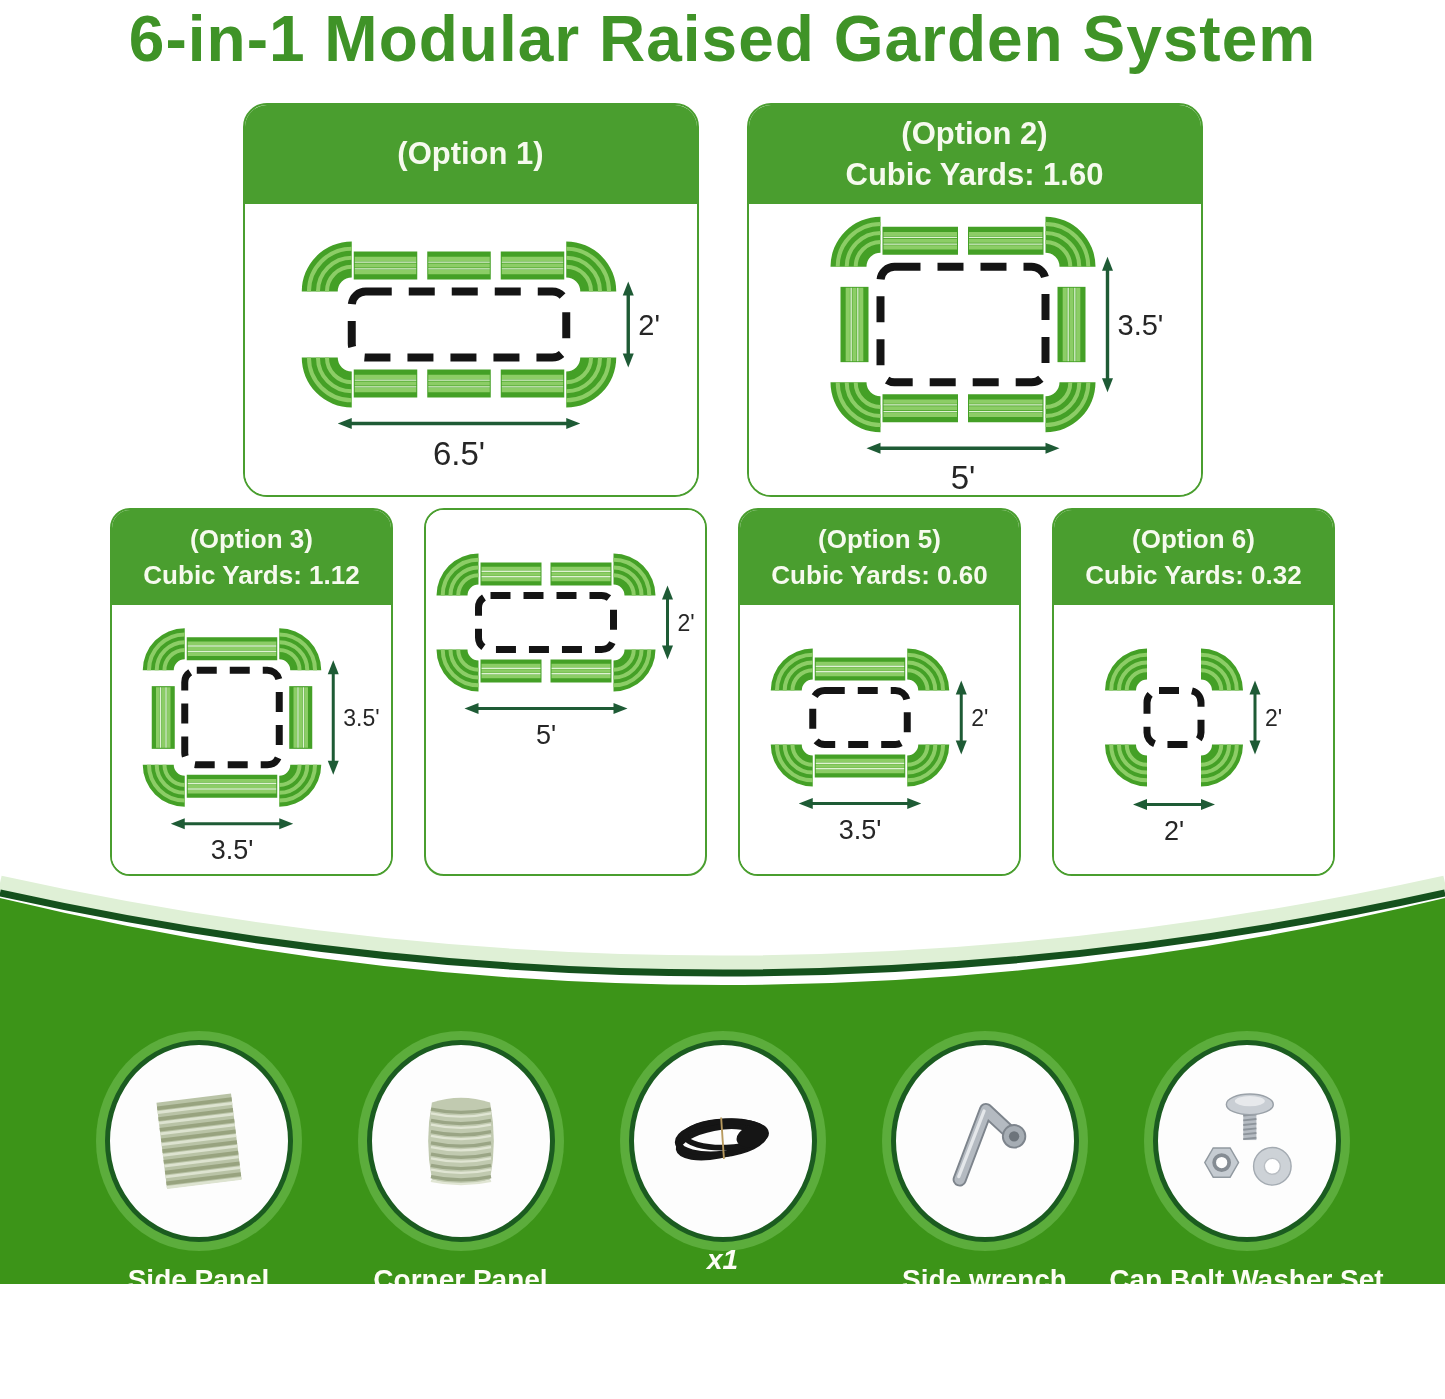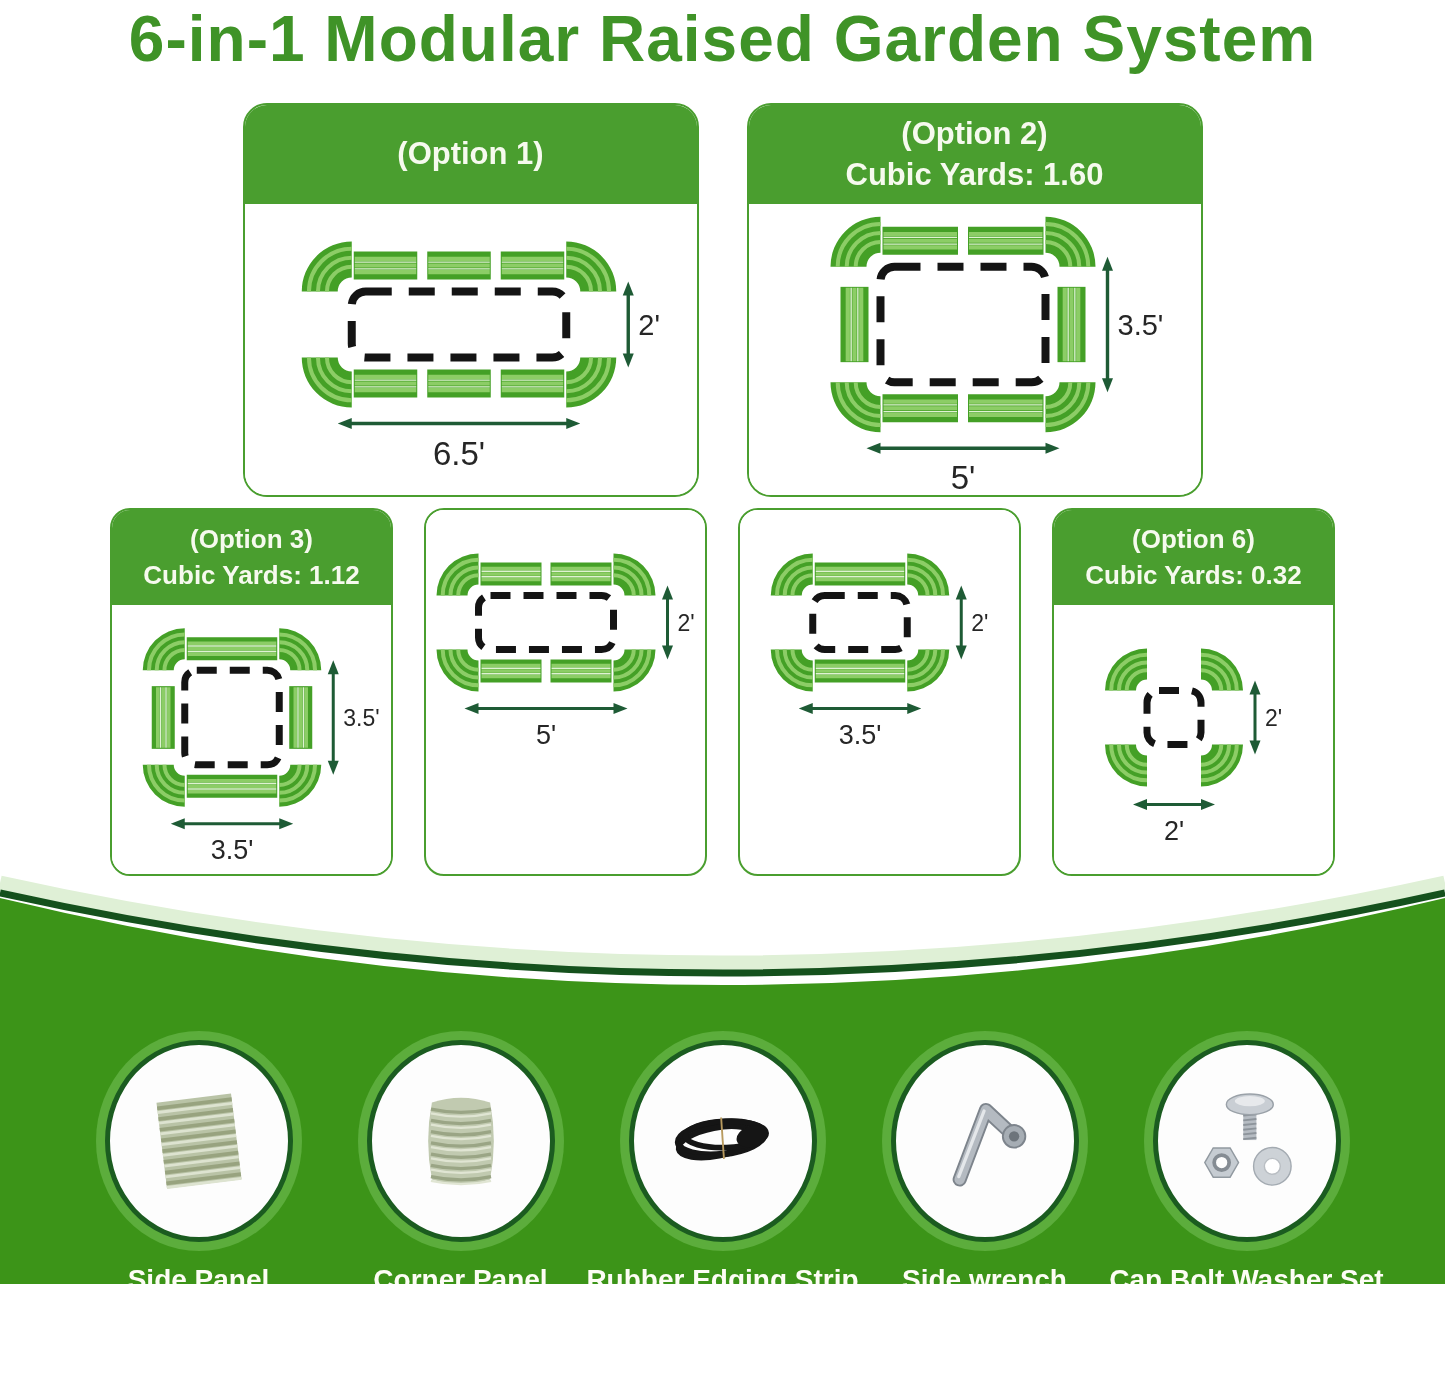--- a/index.html
+++ b/index.html
@@ -289,20 +289,24 @@
             <polygon points="241.5,149.5 236,135.5 247,135.5" fill="#1e5b35"></polygon>
             <text x="251.5" y="120.78" font-size="23" fill="#262626">2'</text>
             <line x1="50.5" y1="198.5" x2="189.5" y2="198.5" stroke="#1e5b35" stroke-width="3"></line>
             <polygon points="38.5,198.5 52.5,193 52.5,204" fill="#1e5b35"></polygon>
             <polygon points="201.5,198.5 187.5,193 187.5,204" fill="#1e5b35"></polygon>
             <text x="120" y="233.5" font-size="27" fill="#262626" text-anchor="middle">5'</text>
           </svg>
         </div>
     </div>
     <div class="card small">
+      <div class="card-header">
+        <div>(Option 5)</div>
+        <div>Cubic Yards: 0.60</div>
+      </div>
       <div class="card-body">
           <svg viewBox="0 0 279 269" width="279" height="269">
             <rect x="74.75" y="52.5" width="90.5" height="23" fill="#44a026"></rect>
             <line x1="75.75" y1="58.480000000000004" x2="164.25" y2="58.480000000000004" stroke="#8ccd66" stroke-width="3.4499999999999997"></line>
             <line x1="75.75" y1="64" x2="164.25" y2="64" stroke="#8ccd66" stroke-width="3.4499999999999997"></line>
             <line x1="75.75" y1="69.52" x2="164.25" y2="69.52" stroke="#8ccd66" stroke-width="3.4499999999999997"></line>
             <line x1="75.75" y1="61.24" x2="164.25" y2="61.24" stroke="#dff2d2" stroke-width="1.4"></line>
             <line x1="75.75" y1="66.76" x2="164.25" y2="66.76" stroke="#dff2d2" stroke-width="1.4"></line>
             <rect x="74.75" y="149.5" width="90.5" height="23" fill="#44a026"></rect>
             <line x1="75.75" y1="155.48" x2="164.25" y2="155.48" stroke="#8ccd66" stroke-width="3.4499999999999997"></line>
@@ -435,21 +439,20 @@
       <div class="part">
         <div class="badge">
           <svg width="122" height="122" viewBox="0 0 130 130">
    <ellipse cx="63" cy="62" rx="46" ry="17" fill="none" stroke="#151515" stroke-width="7" transform="rotate(-6 63 62)"></ellipse>
    <ellipse cx="58" cy="66" rx="41" ry="15" fill="none" stroke="#151515" stroke-width="6" transform="rotate(-11 58 66)"></ellipse>
    <ellipse cx="68" cy="58" rx="43" ry="14" fill="none" stroke="#151515" stroke-width="6" transform="rotate(-2 68 58)"></ellipse>
    <ellipse cx="96" cy="60" rx="17" ry="11" fill="#151515" transform="rotate(-18 96 60)"></ellipse>
    <line x1="63" y1="40" x2="66" y2="84" stroke="#b89a5e" stroke-width="2"></line>
             </svg>
         </div>
-        <div class="part-name">Rubber Edging Strip</div>
         <div class="part-qty">x1</div>
       </div>
       <div class="part">
         <div class="badge">
           <svg width="122" height="122" viewBox="0 0 130 130">
    <path d="M38 106 L66 32 L94 58" stroke="#7d848c" stroke-width="15" fill="none" stroke-linecap="round" stroke-linejoin="round"></path>
    <path d="M38 106 L66 32 L94 58" stroke="#b4bac1" stroke-width="11" fill="none" stroke-linecap="round" stroke-linejoin="round"></path>
    <path d="M37 103 L64 33" stroke="#e4e7ea" stroke-width="3.5" fill="none" stroke-linecap="round"></path>
    <circle cx="96" cy="60" r="12" fill="#a6adb4" stroke="#7d848c" stroke-width="2"></circle>
    <circle cx="96" cy="60" r="5.5" fill="#6d747b"></circle>

